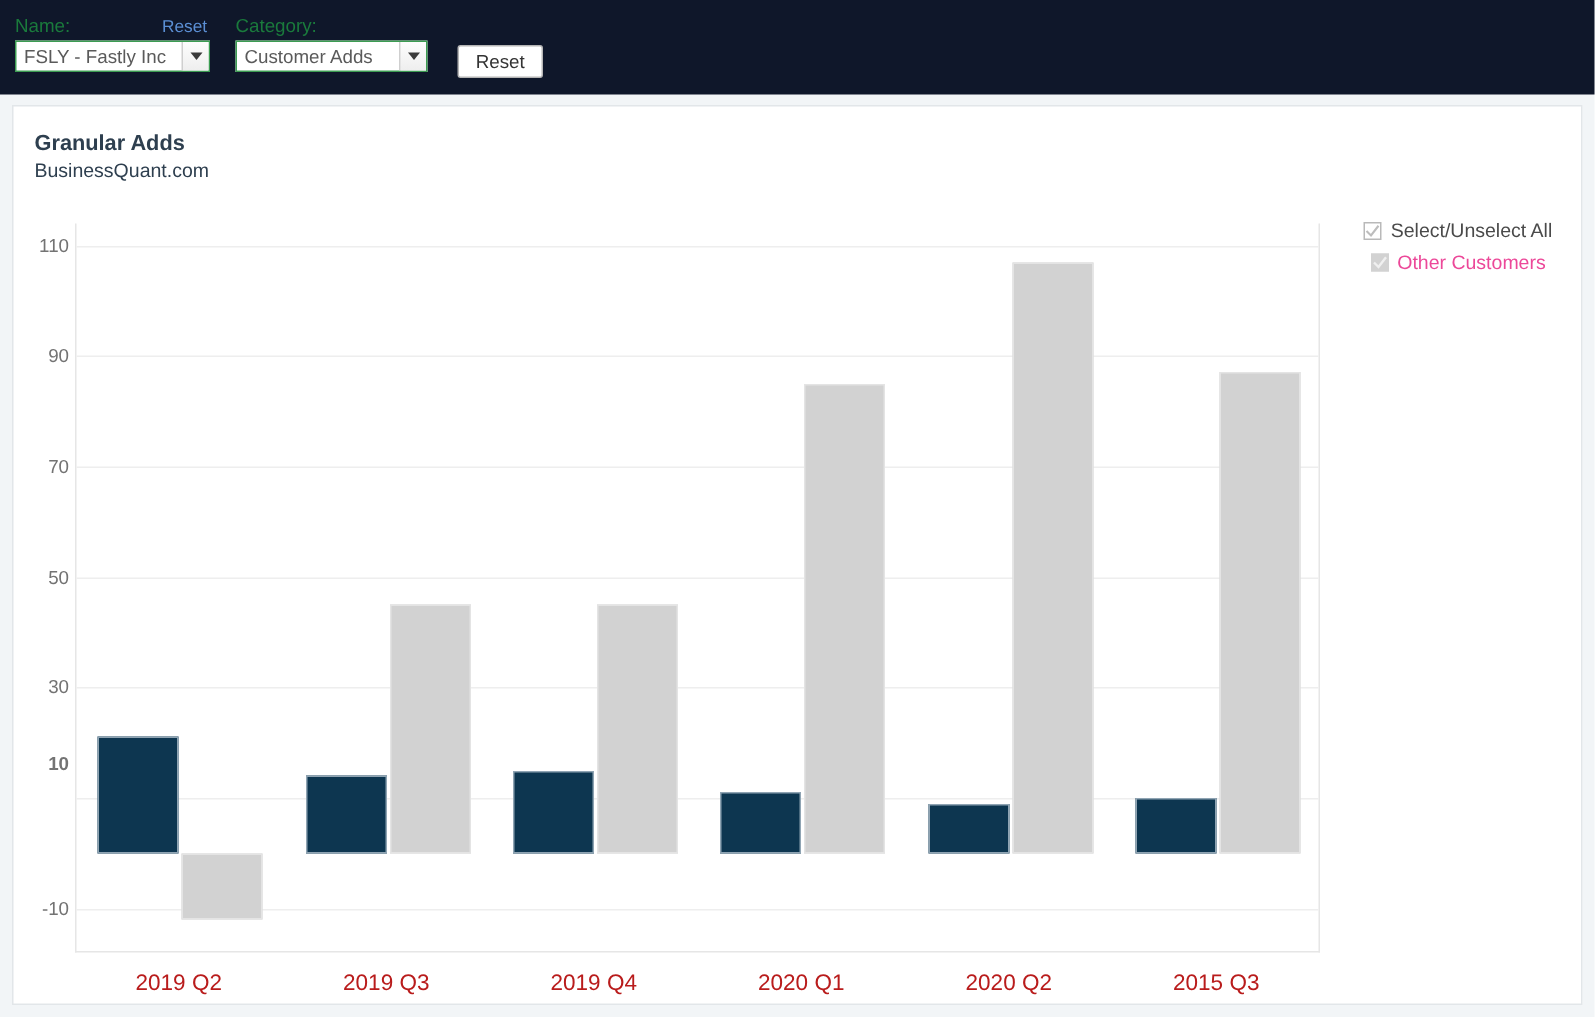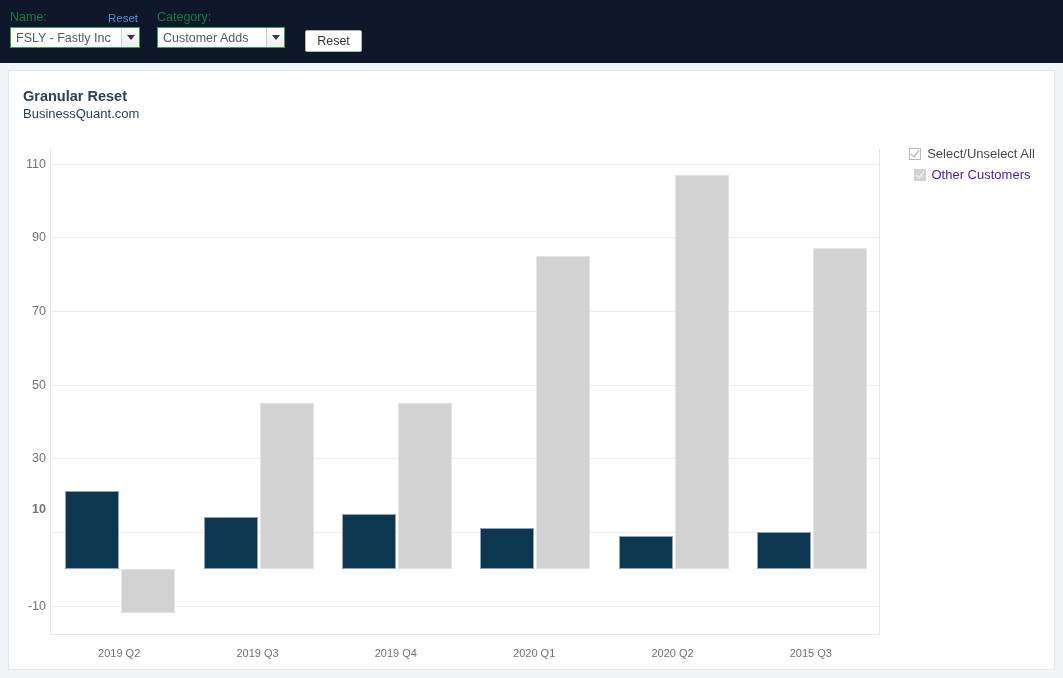--- a/index.html
+++ b/index.html
@@ -159,22 +159,22 @@
     width: 37px; height: 486px;
   }
   .bar {
     position: absolute;
     box-sizing: border-box;
   }
   .bar.enterprise { background: #0d3650; border: 1px solid #8fa4b3; }
   .bar.other      { background: #d2d2d2; border: 1px solid #e4e4e4; }
   .xtick {
     position: absolute;
-    font-size: 11px;
-    color: #737373;
+    font-size: 15px;
+    color: #b91c1c;
     text-align: center;
     transform: translateX(-50%);
     white-space: nowrap;
   }
   #x-axis {
     position: absolute;
     left: 41px; top: 568px;
     width: 830px; height: 24px;
   }
 
@@ -202,21 +202,21 @@
   }
   .legend-check svg { display: block; }
   .chk-all   { background: #ffffff; border: 1px solid #b9b9b9; }
   .chk-ent   { background: #0d3650; border: 1px solid #0d3650; }
   .chk-other { background: #d2d2d2; border: 1px solid #d2d2d2; }
   .legend-label {
     font-size: 13px;
     color: #4a4a4a;
     white-space: nowrap;
   }
-  .legend-label.muted { color: #4c1d95; }
+  .legend-label.muted { color: #ec4899; }
 </style>
 </head>
 <body>
 
 <div id="control-bar">
 
   <div class="ctl-group" id="name-group">
     <span class="ctl-label">Name:</span>
     <div class="select-box" id="name-select">
       <span class="select-value">FSLY - Fastly Inc</span>
@@ -236,21 +236,21 @@
       </span>
     </div>
   </div>
 
   <button id="reset-button">Reset</button>
 </div>
 
 <div id="chart-card">
 
   <div id="chart-title-block">
-    <div id="chart-title">Granular Reset</div>
+    <div id="chart-title">Granular Adds</div>
     <div id="chart-subtitle">BusinessQuant.com</div>
   </div>
 
   <div id="plot-wrap">
     <div id="y-axis">
         <div class="ytick" style="top: 14.7273px;">110</div>
         <div class="ytick" style="top: 88.3636px;">90</div>
         <div class="ytick" style="top: 162px;">70</div>
         <div class="ytick" style="top: 235.636px;">50</div>
         <div class="ytick" style="top: 309.273px;">30</div>

